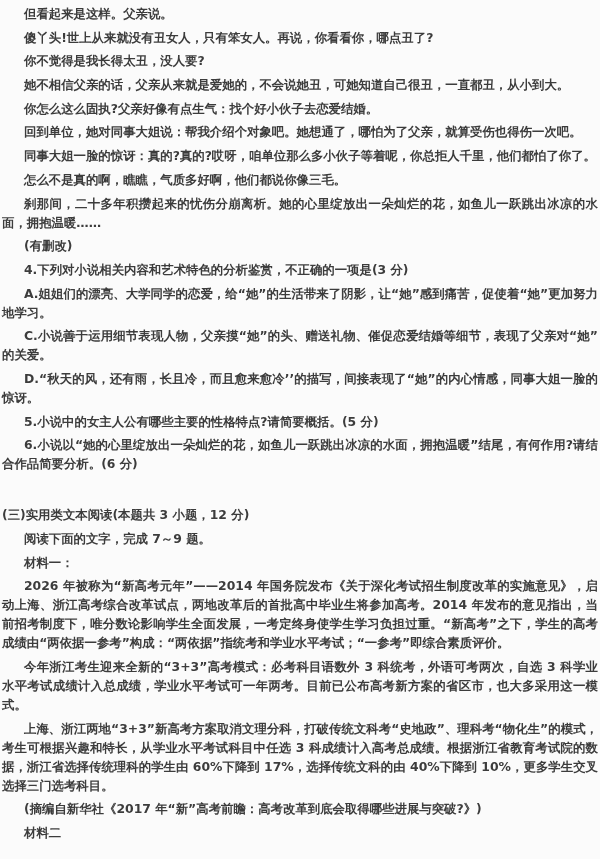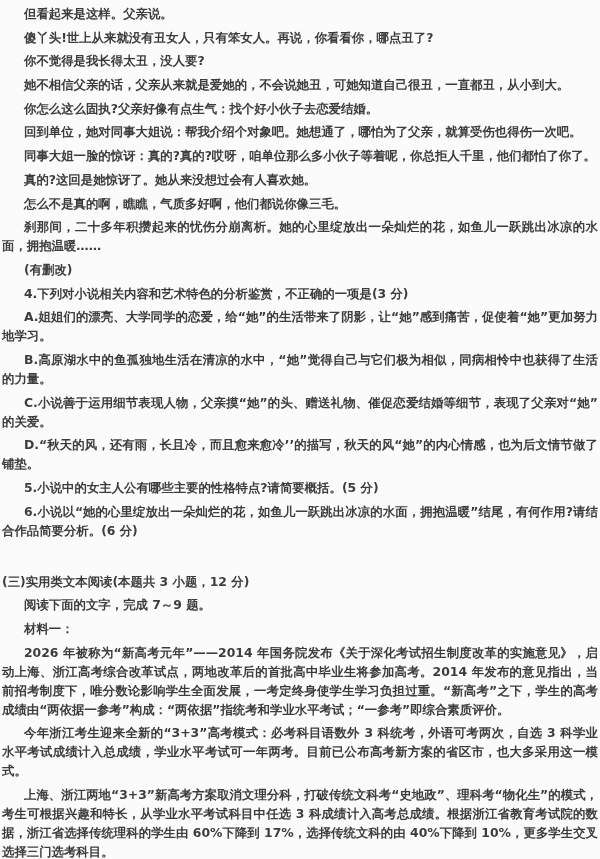--- a/index.html
+++ b/index.html
@@ -38,31 +38,29 @@
 
 <div class="doc">
 
   <p>但看起来是这样。父亲说。</p>
   <p>傻丫头!世上从来就没有丑女人，只有笨女人。再说，你看看你，哪点丑了?</p>
   <p>你不觉得是我长得太丑，没人要?</p>
   <p>她不相信父亲的话，父亲从来就是爱她的，不会说她丑，可她知道自己很丑，一直都丑，从小到大。</p>
   <p>你怎么这么固执?父亲好像有点生气：找个好小伙子去恋爱结婚。</p>
   <p>回到单位，她对同事大姐说：帮我介绍个对象吧。她想通了，哪怕为了父亲，就算受伤也得伤一次吧。</p>
   <p>同事大姐一脸的惊讶：真的?真的?哎呀，咱单位那么多小伙子等着呢，你总拒人千里，他们都怕了你了。</p>
-  <p>真的?这回是她惊讶了。她从来没想过会有人喜欢她。</p>
   <p>怎么不是真的啊，瞧瞧，气质多好啊，他们都说你像三毛。</p>
   <p>刹那间，二十多年积攒起来的忧伤分崩离析。她的心里绽放出一朵灿烂的花，如鱼儿一跃跳出冰凉的水面，拥抱温暖……</p>
 
   <p>(有删改)</p>
 
   <p>4.下列对小说相关内容和艺术特色的分析鉴赏，不正确的一项是(3 分)</p>
   <p>A.姐姐们的漂亮、大学同学的恋爱，给“她”的生活带来了阴影，让“她”感到痛苦，促使着“她”更加努力地学习。</p>
-  <p>B.高原湖水中的鱼孤独地生活在清凉的水中，“她”觉得自己与它们极为相似，同病相怜中也获得了生活的力量。</p>
   <p>C.小说善于运用细节表现人物，父亲摸“她”的头、赠送礼物、催促恋爱结婚等细节，表现了父亲对“她”的关爱。</p>
-  <p>D.“秋天的风，还有雨，长且冷，而且愈来愈冷’’的描写，秋天的风“她”的内心情感，也为后文情节做了铺垫。</p>
+  <p>D.“秋天的风，还有雨，长且冷，而且愈来愈冷’’的描写，间接表现了“她”的内心情感，同事大姐一脸的惊讶。</p>
   <p>5.小说中的女主人公有哪些主要的性格特点?请简要概括。(5 分)</p>
   <p>6.小说以“她的心里绽放出一朵灿烂的花，如鱼儿一跃跳出冰凉的水面，拥抱温暖”结尾，有何作用?请结合作品简要分析。(6 分)</p>
 
   <p class="flush">(三)实用类文本阅读(本题共 3 小题，12 分)</p>
   <p>阅读下面的文字，完成 7～9 题。</p>
 
   <p>材料一：</p>
   <p>2026 年被称为“新高考元年”——2014 年国务院发布《关于深化考试招生制度改革的实施意见》，启动上海、浙江高考综合改革试点，两地改革后的首批高中毕业生将参加高考。2014 年发布的意见指出，当前招考制度下，唯分数论影响学生全面发展，一考定终身使学生学习负担过重。“新高考”之下，学生的高考成绩由“两依据一参考”构成：“两依据”指统考和学业水平考试；“一参考”即综合素质评价。</p>
   <p>今年浙江考生迎来全新的“3+3”高考模式：必考科目语数外 3 科统考，外语可考两次，自选 3 科学业水平考试成绩计入总成绩，学业水平考试可一年两考。目前已公布高考新方案的省区市，也大多采用这一模式。</p>
   <p>上海、浙江两地“3+3”新高考方案取消文理分科，打破传统文科考“史地政”、理科考“物化生”的模式，考生可根据兴趣和特长，从学业水平考试科目中任选 3 科成绩计入高考总成绩。根据浙江省教育考试院的数据，浙江省选择传统理科的学生由 60%下降到 17%，选择传统文科的由 40%下降到 10%，更多学生交叉选择三门选考科目。</p>

